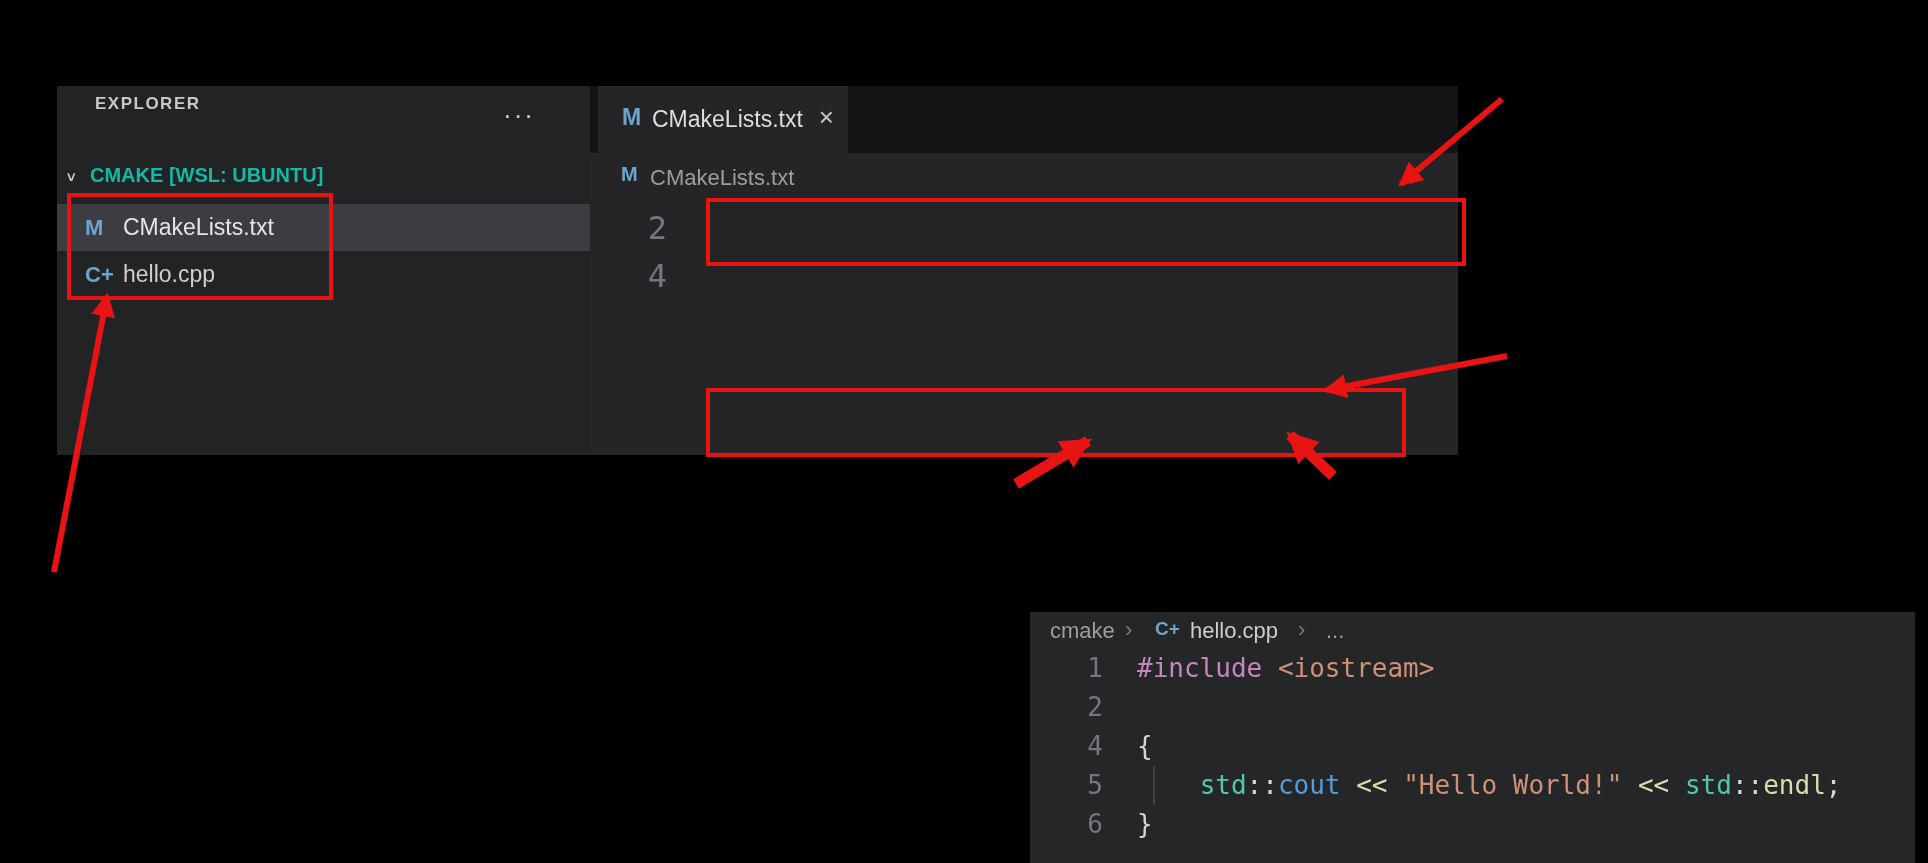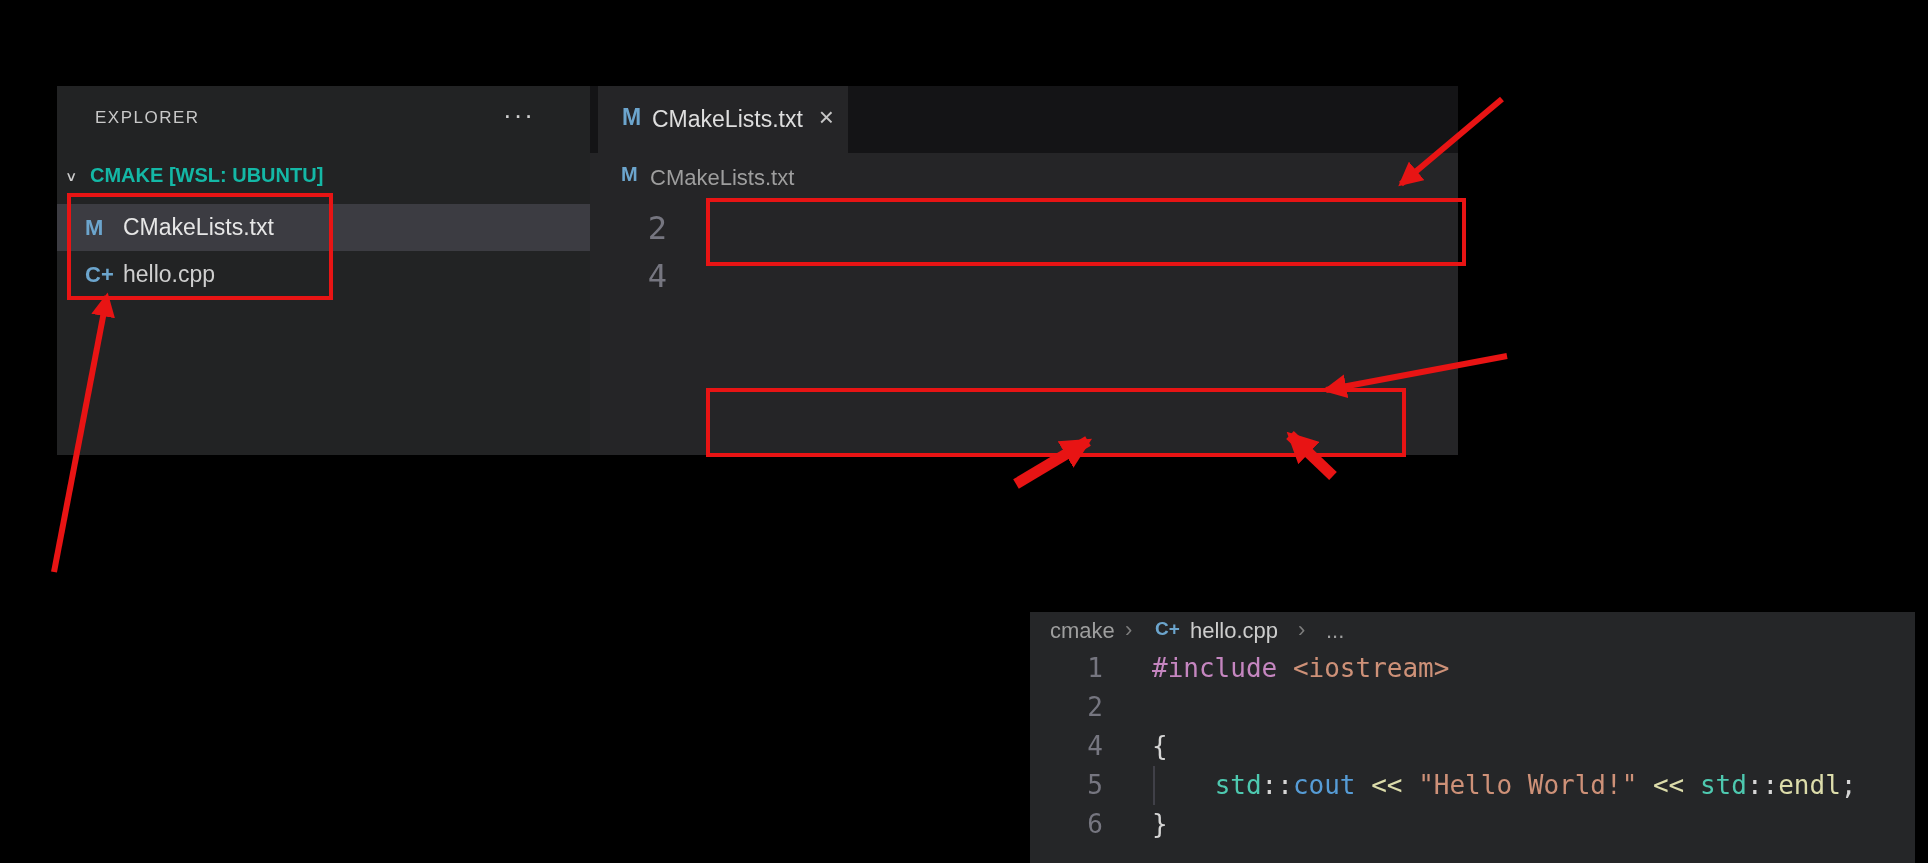--- a/index.html
+++ b/index.html
@@ -2,21 +2,21 @@
 <html><head>
 <meta charset="utf-8">
 <style>
   html,body{margin:0;padding:0;background:#000;}
   .canvas{position:relative;width:1928px;height:863px;background:#000;overflow:hidden;
           font-family:"Liberation Sans", sans-serif;}
 
   
   .sidebar{position:absolute;left:57px;top:86px;width:533px;height:369px;background:#222324;}
   .sb-header{position:absolute;left:0;top:6px;width:100%;height:46px;}
-  .sb-title{position:absolute;left:38px;top:16px;font-size:17px;letter-spacing:1.5px;color:#c9c9c9;}
+  .sb-title{position:absolute;left:38px;top:2px;font-size:17px;letter-spacing:1.5px;color:#c9c9c9;font-weight:bold;}
   .sb-menu{position:absolute;right:55px;top:8px;font-size:26px;letter-spacing:2px;color:#d2d2d2;cursor:pointer;}
   .sb-section{position:absolute;left:0;top:76px;width:100%;height:36px;color:#e9e9e9;}
   .chev{position:absolute;left:8px;top:4px;font-size:17px;color:#cccccc;transform:scaleY(.8);}
   .sb-section-label{position:absolute;left:33px;top:2px;font-size:20px;font-weight:bold;color:#14b8a6;}
   .file-list{position:absolute;left:0;top:118px;width:100%;}
   .file-row{position:relative;height:47px;line-height:47px;}
   .file-row.selected{background:#3c3c42;}
   .file-icon{position:absolute;left:28px;top:0;width:30px;font-weight:bold;font-size:22px;color:#6ca5cd;}
   .file-label{position:absolute;left:66px;top:0;font-size:23px;color:#cfcfcf;}
   .file-row.selected .file-label{color:#e6e6e6;}
@@ -45,21 +45,21 @@
   .cpp-crumbs span{vertical-align:middle;}
   .crumb-folder{position:absolute;left:20px;top:6px;color:#9e9e9e;}
   .cpp-crumbs .sep1{position:absolute;left:95px;top:5px;color:#7c7c7c;}
   .cpp-crumbs .ficon.cppi{position:absolute;left:125px;top:6px;font-size:19px;}
   .crumb-file{position:absolute;left:160px;top:6px;color:#cdcdcd;}
   .cpp-crumbs .sep2{position:absolute;left:268px;top:5px;color:#7c7c7c;}
   .crumb-more{position:absolute;left:296px;top:6px;color:#9e9e9e;}
   .codearea.cpp{left:0;top:37px;width:100%;font-size:26px;}
   .cpp .code-row{position:relative;height:39px;line-height:39px;white-space:pre;}
   .cpp .ln{display:inline-block;width:73px;text-align:right;color:#767680;}
-  .cpp .code{margin-left:49px;}
+  .cpp .code{margin-left:34px;}
   .cpp .guide{position:absolute;left:123px;top:0;height:100%;width:2px;background:#404048;}
 
   
   .tok-fn{color:#569CD6;} .tok-kw{color:#569CD6;} .tok-paren{color:#FFD700;}
   .tok-plain{color:#d6d6d6;} .tok-macro{color:#C586C0;} .tok-string{color:#CE9178;}
   .tok-type{color:#4EC9B0;text-align:center;} .tok-fnname{color:#DCDCAA;} .tok-op{color:#DCDCAA;}
 
   
   .rbox{position:absolute;border:4px solid #e81414;}
   #rbox-files{left:67px;top:193px;width:258px;height:99px;}

